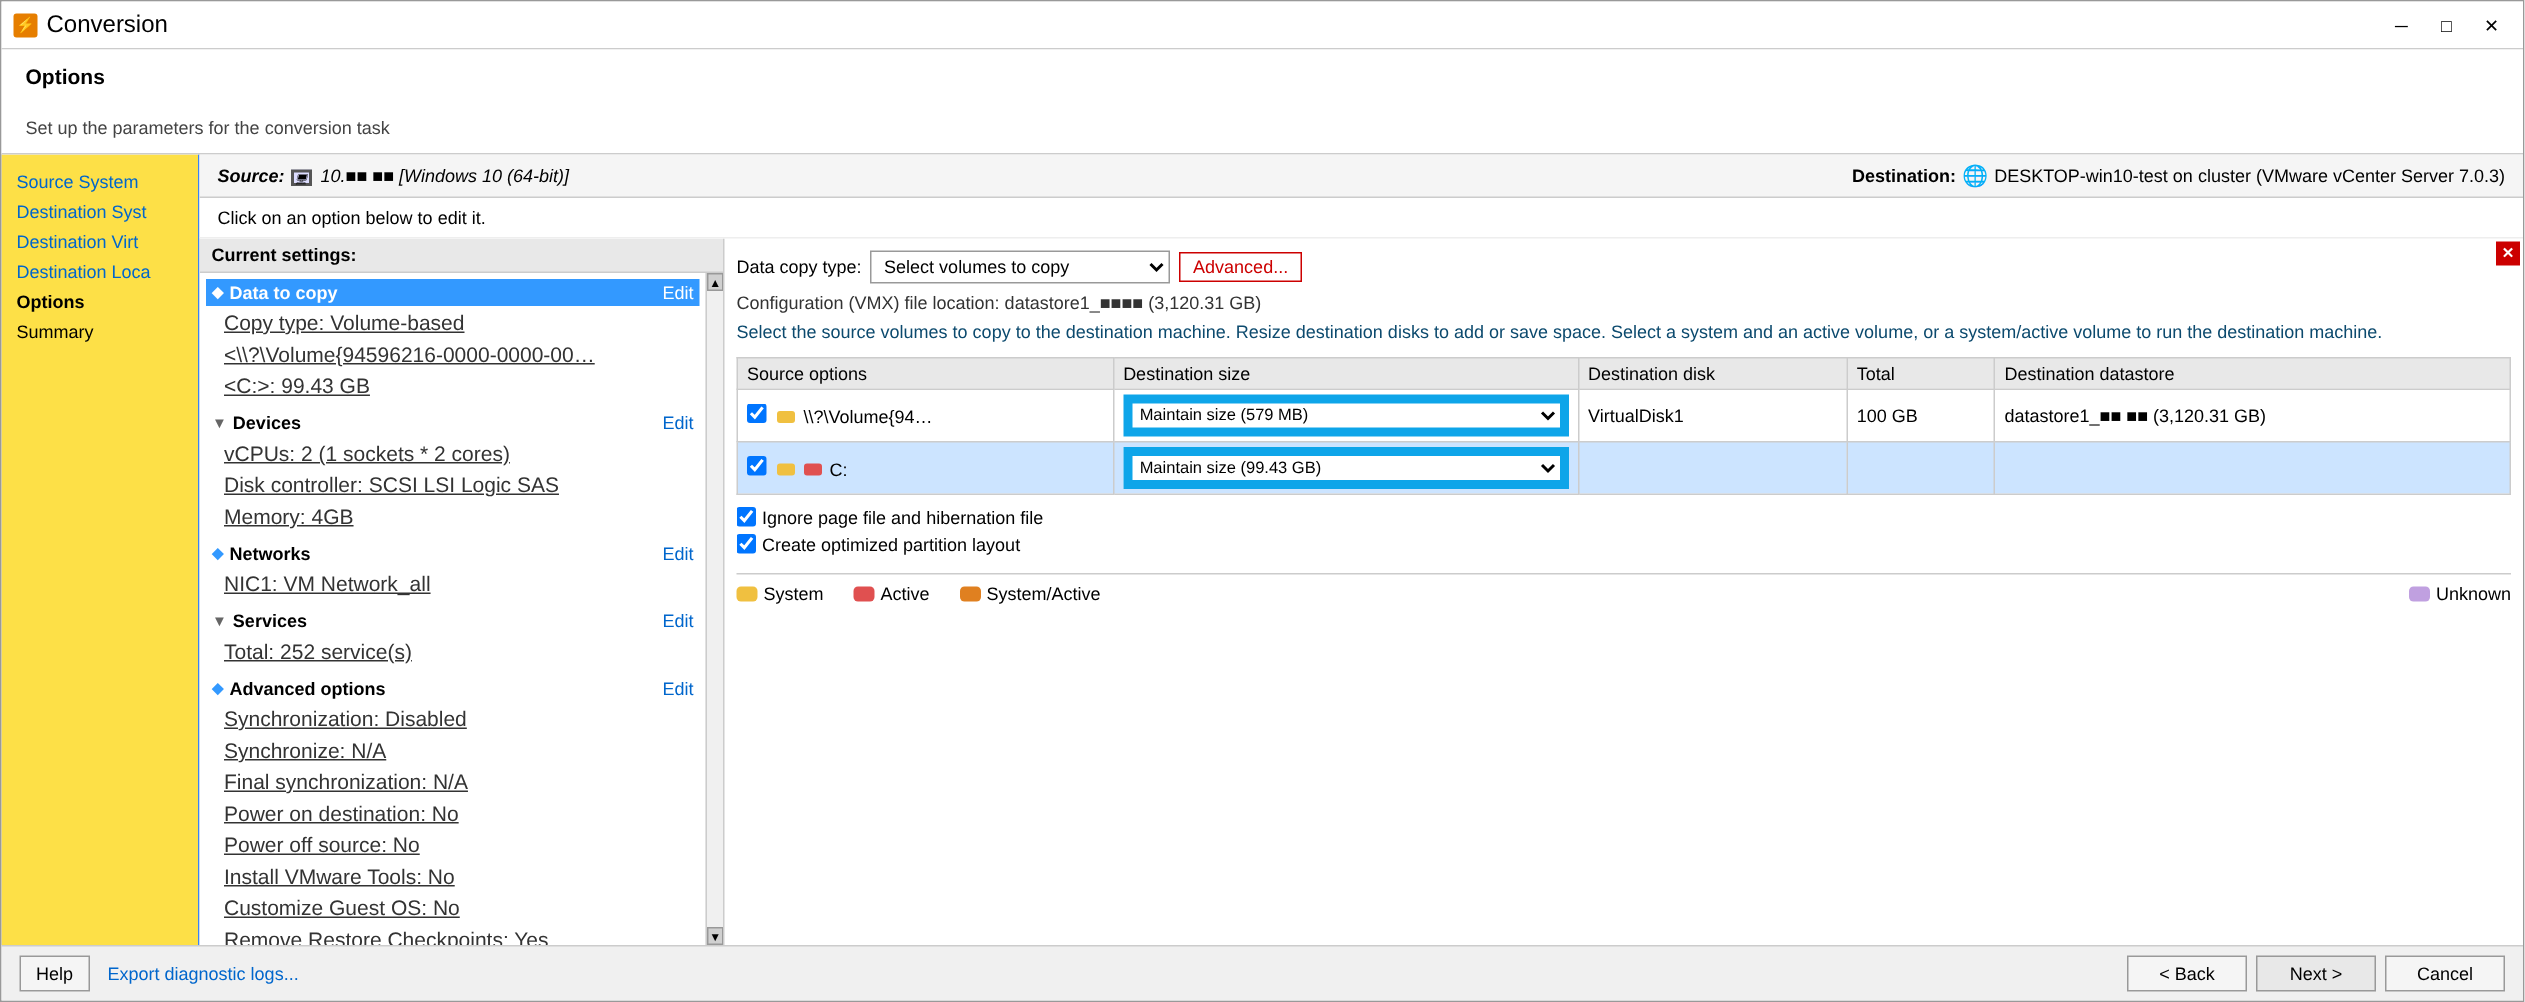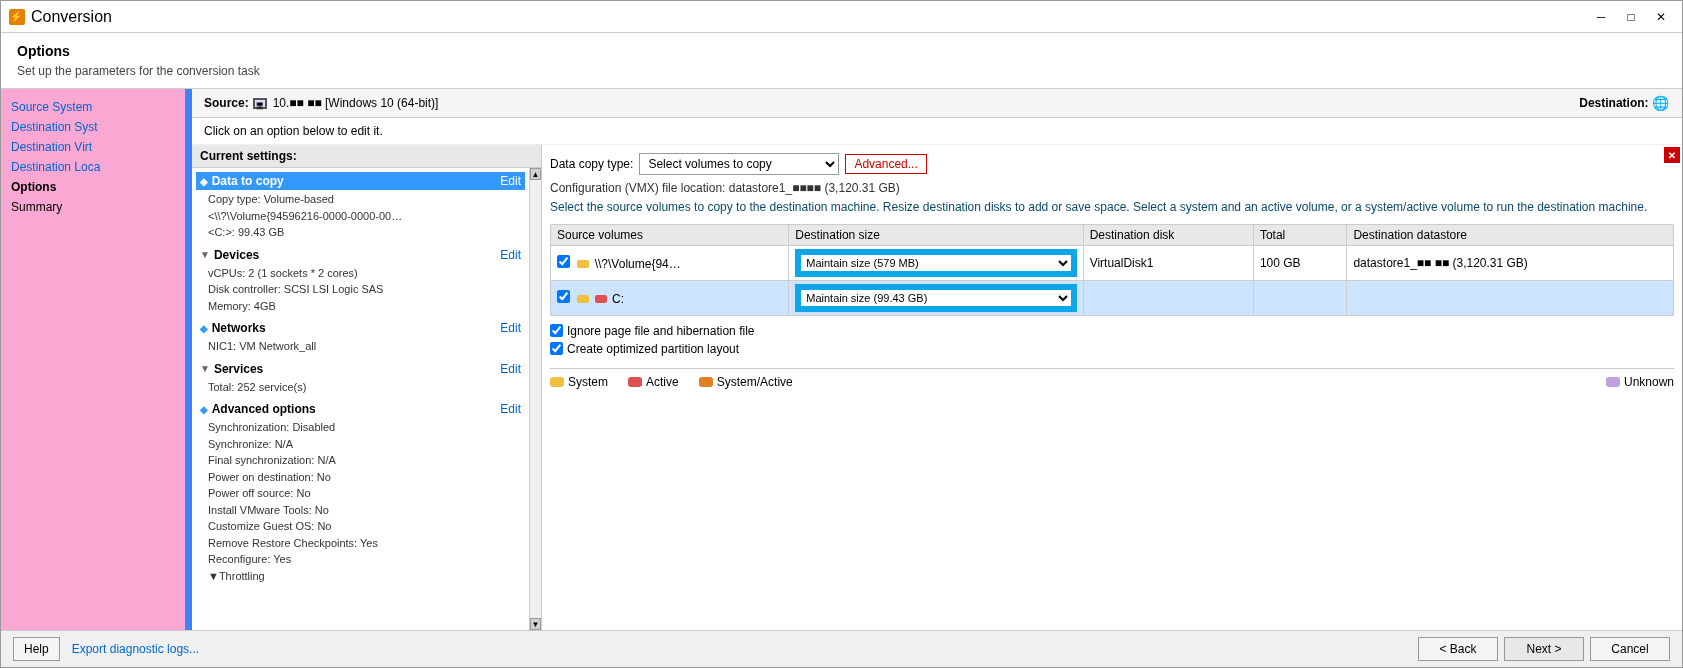--- a/index.html
+++ b/index.html
@@ -69,31 +69,31 @@
       border-bottom: 1px solid #ccc;
     }
     .header-section h2 {
       font-size: 14px;
       font-weight: bold;
       color: #000;
     }
     .header-section p {
       font-size: 12px;
       color: #444;
-      margin-top: 5px;
+      margin-top: 19px;
     }
     .main-content {
       display: flex;
       flex: 1;
       overflow: hidden;
     }
     .sidebar {
-      width: 191px;
-      background: #f9a8d4;
-      border-right: 7px solid #3b82f6;
+      width: 132px;
+      background: #fde047;
+      border-right: 1px solid #3b82f6;
       padding: 8px 0;
       overflow-y: auto;
     }
     .sidebar-item {
       padding: 3px 10px;
       font-size: 12px;
       cursor: pointer;
     }
     .sidebar-item a {
       color: #0066cc;
@@ -114,22 +114,23 @@
       background: #f5f5f5;
       border-bottom: 1px solid #ccc;
       padding: 6px 12px;
       font-size: 12px;
       display: flex;
       align-items: center;
       justify-content: space-between;
     }
     .source-bar-left {
       display: flex;
-      align-items: center;
+      align-items: flex-end;
       gap: 4px;
+      font-style: italic;
     }
     .source-bar-right {
       display: flex;
       align-items: center;
       gap: 4px;
     }
     .instruction-text {
       padding: 6px 12px;
       font-size: 12px;
       background: #fff;
@@ -201,23 +202,24 @@
       color: #fff;
     }
     .edit-link {
       color: #0066cc;
       text-decoration: none;
       font-size: 12px;
       cursor: pointer;
     }
     .settings-detail {
       padding: 1px 12px;
-      font-size: 11px;
+      font-size: 14px;
       color: #333;
       line-height: 1.5;
+      text-decoration: underline;
     }
     .right-panel {
       flex: 1;
       display: flex;
       flex-direction: column;
       padding: 8px;
       overflow: hidden;
       position: relative;
     }
     .close-x {
@@ -439,20 +441,21 @@
 
       <div class="source-bar">
         <div class="source-bar-left">
           <span class="bold">Source:</span>
           <span style="display:inline-block;width:14px;height:11px;border:2px solid #555;background:#ddf;font-size:7px;text-align:center;line-height:11px;margin-right:2px;">🖥</span>
           <span>10.■■ ■■ [Windows 10 (64-bit)]</span>
         </div>
         <div class="source-bar-right">
           <span class="bold">Destination:</span>
           <span style="color:#e67e00;font-size:14px;">🌐</span>
+          <span>DESKTOP-win10-test on cluster (VMware vCenter Server 7.0.3)</span>
         </div>
       </div>
 
       <div class="instruction-text">
         <span>Click on an option below to edit it.</span>
       </div>
 
       <div class="split-panel">
 
         <div class="left-panel">
@@ -557,21 +560,21 @@
             <button class="advanced-btn">Advanced...</button>
           </div>
 
           <div class="config-text">Configuration (VMX) file location: datastore1_■■■■ (3,120.31 GB)</div>
 
           <div class="description-text">Select the source volumes to copy to the destination machine. Resize destination disks to add or save space. Select a system and an active volume, or a system/active volume to run the destination machine.</div>
 
           <table class="volumes-table">
             <thead>
               <tr>
-                <th>Source volumes</th>
+                <th>Source options</th>
                 <th>Destination size</th>
                 <th>Destination disk</th>
                 <th>Total</th>
                 <th>Destination datastore</th>
               </tr>
             </thead>
             <tbody>
               <tr>
                 <td>
                   <input type="checkbox" class="row-checkbox" checked="" style="">

